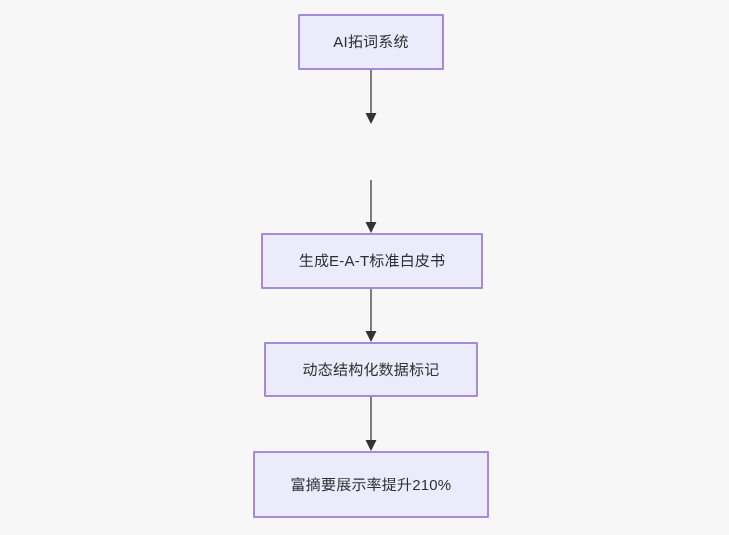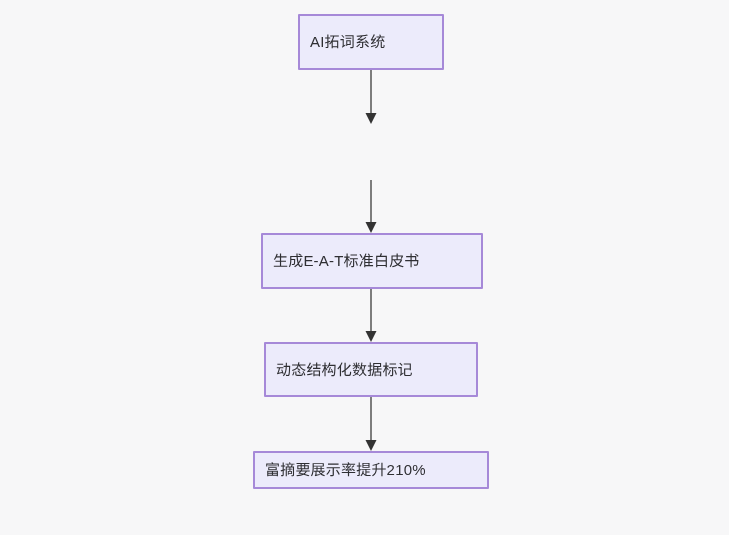--- a/index.html
+++ b/index.html
@@ -23,39 +23,40 @@
   }
 
   .node {
     position: absolute;
     box-sizing: border-box;
     background: #ecebfb;
     border: 2px solid #a689d8;
     border-radius: 1px;
     display: flex;
     align-items: center;
+    justify-content: center;
     color: #2f2f33;
     font-size: 15px;
     line-height: 1.2;
     letter-spacing: 0.2px;
     white-space: nowrap;
     text-align: center;
   }
 
   .node-label {
     display: block;
     padding: 0 10px;
   }
 
   
   .node-1 { left: 298px; top: 14px;  width: 146px; height: 56px; }
   .node-2 { left: 276px; top: 124px; width: 190px; height: 56px; }
   .node-3 { left: 261px; top: 233px; width: 222px; height: 56px; }
   .node-4 { left: 264px; top: 342px; width: 214px; height: 55px; }
-  .node-5 { left: 253px; top: 451px; width: 236px; height: 38px; }
+  .node-5 { left: 253px; top: 451px; width: 236px; height: 67px; }
 
   .connector {
     position: absolute;
     left: 0;
     top: 0;
     width: 729px;
     height: 535px;
     pointer-events: none;
   }
 

